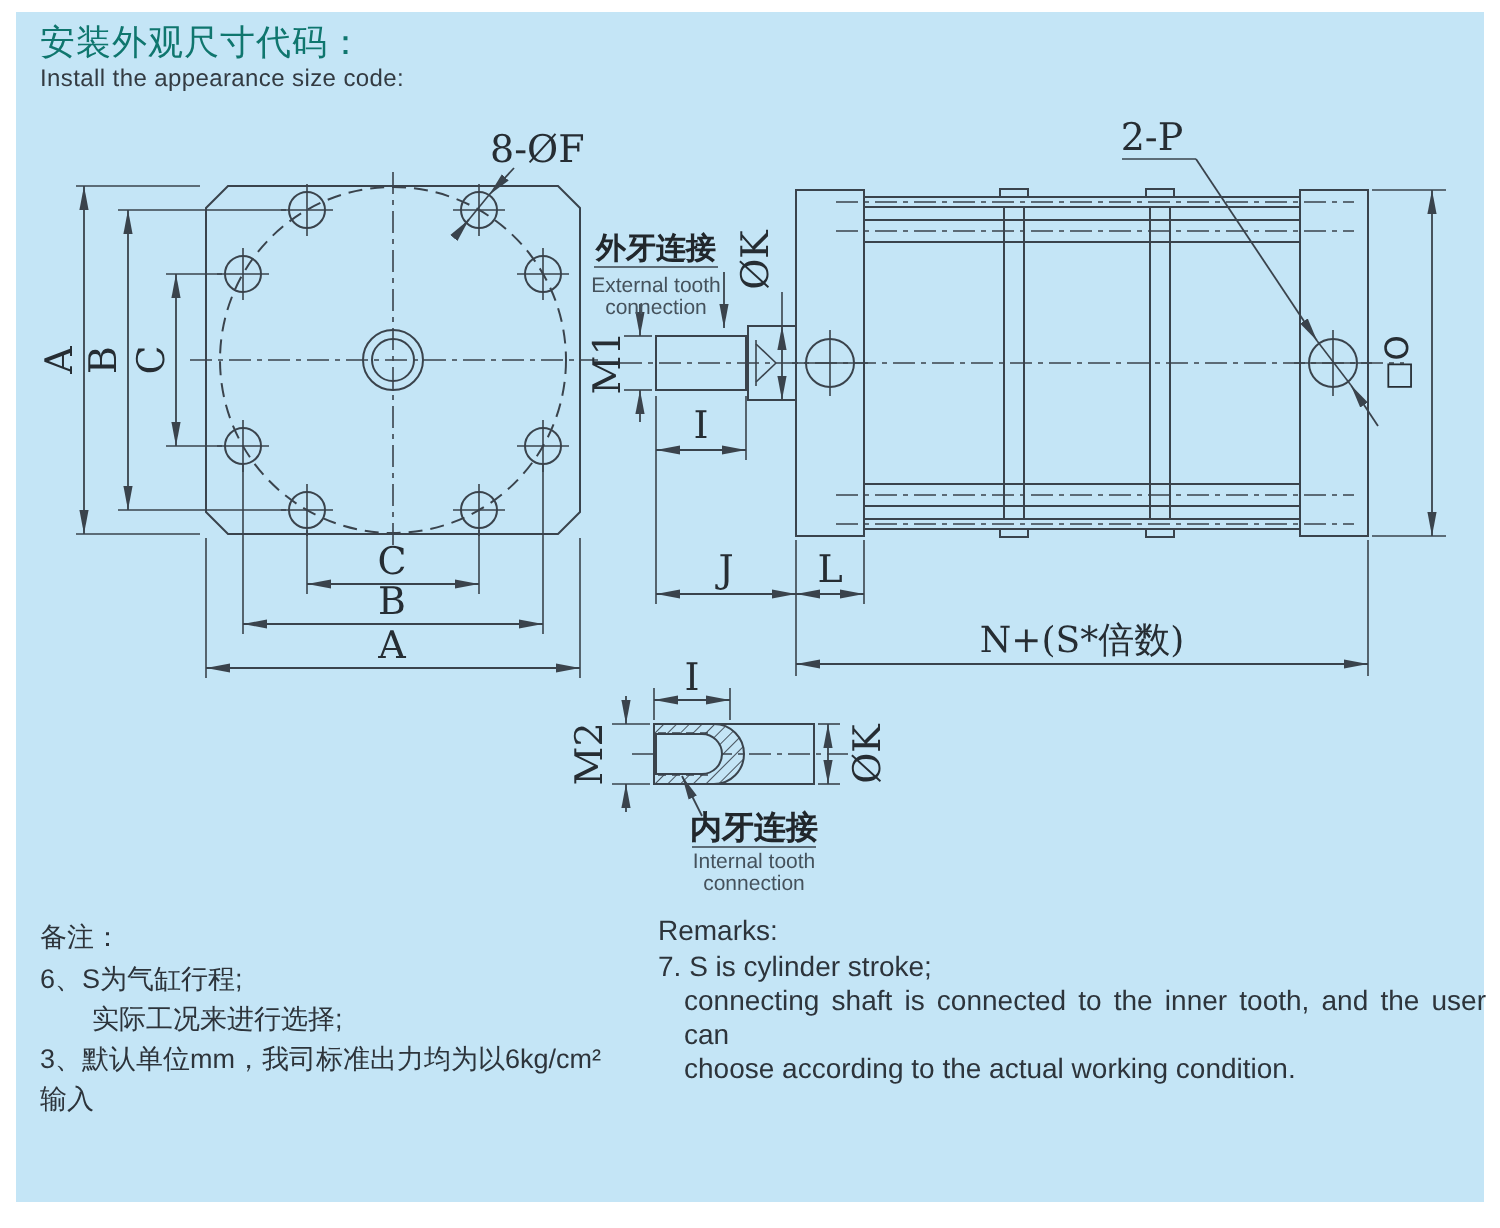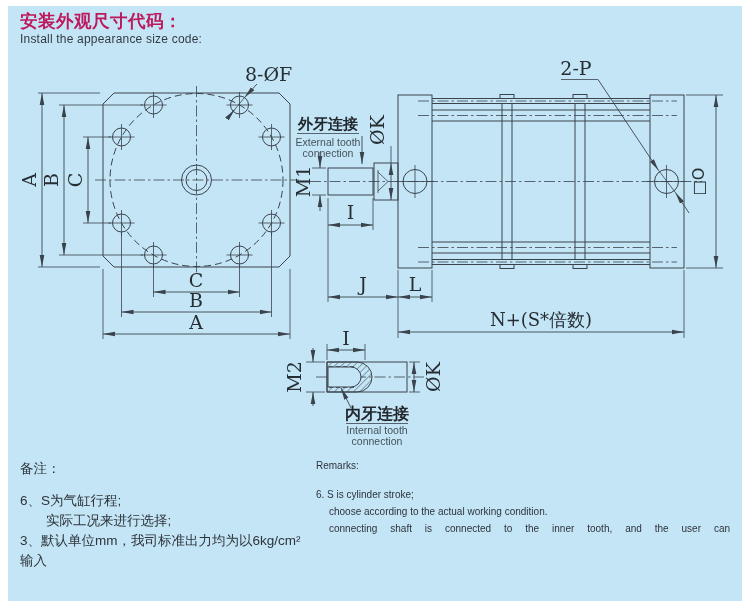--- a/index.html
+++ b/index.html
@@ -1,36 +1,36 @@
 <!DOCTYPE html>
 <html><head>
 <meta charset="utf-8">
 <style>
   html,body{margin:0;padding:0;width:750px;height:614px;background:#ffffff;overflow:hidden;
     font-family:"Liberation Sans",sans-serif;}
   .panel{position:absolute;left:8px;top:6px;width:734px;height:595px;background:#c4e5f6;}
-  .title-zh{position:absolute;left:20px;top:9px;font-size:17.5px;font-weight:700;color:#be185d;letter-spacing:.5px;}
+  .title-zh{position:absolute;left:20px;top:9px;font-size:17.5px;font-weight:400;color:#0f766e;letter-spacing:.5px;}
   .title-en{position:absolute;left:20px;top:32px;font-size:12px;font-weight:500;color:#333b42;letter-spacing:.2px;}
   svg.draw{position:absolute;left:0;top:0;}
   .ln{stroke:#3a434c;stroke-width:1;fill:none;}
   .thin{stroke:#3a434c;stroke-width:.8;fill:none;}
   .cl{stroke:#3a434c;stroke-width:.8;fill:none;stroke-dasharray:11 3 2.5 3;}
   .dsh{stroke:#3a434c;stroke-width:.8;fill:none;stroke-dasharray:4 3;}
   .bc{stroke:#3a434c;stroke-width:1;fill:none;stroke-dasharray:7 4;}
   .dim line,line.dim{stroke:#3a434c;stroke-width:.9;fill:none;}
   text{fill:#262d33;}
   .dimtxt{font-family:"DejaVu Serif","Liberation Serif",serif;font-size:19px;}
   .dimtxt-sm{font-family:"DejaVu Serif","Liberation Serif",serif;font-size:18px;}
   .sqtxt{font-family:"DejaVu Sans",sans-serif;font-size:16px;}
   .lblzh{font-family:"Liberation Sans",sans-serif;font-size:15px;font-weight:700;fill:#21272c;}
   .lblen{font-family:"Liberation Sans",sans-serif;font-size:10.5px;fill:#45525c;}
   .remarks{position:absolute;color:#2d343b;}
   .remarks-zh{left:20px;top:459px;width:293px;font-size:13.5px;line-height:20px;}
-  .remarks-en{left:316px;top:457px;width:414px;font-size:10px;line-height:17px;}
-  .r-head{margin-bottom:12px;}
+  .remarks-en{left:329px;top:457px;width:414px;font-size:14px;line-height:17px;}
+  .r-head{margin-bottom:1px;}
   .ind{padding-left:26px;}
   .ind2{padding-left:13px;}
   .jst{text-align:justify;text-align-last:justify;}
 </style>
 </head>
 <body>
 
 <div class="panel"></div>
 <div class="title-zh">安装外观尺寸代码：</div>
 <div class="title-en">Install the appearance size code:</div>
@@ -276,16 +276,16 @@
 <div class="remarks remarks-zh">
   <div class="r-head">备注：</div>
   <div class="r-line">6、S为气缸行程;</div>
   <div class="r-line ind">实际工况来进行选择;</div>
   <div class="r-line">3、默认单位mm，我司标准出力均为以6kg/cm²输入</div>
 
 </div>
 
 <div class="remarks remarks-en">
   <div class="r-head">Remarks:</div>
-  <div class="r-line">6. S is cylinder stroke;</div>
+  <div class="r-line">7. S is cylinder stroke;</div>
+  <div class="r-line jst ind2">connecting shaft is connected to the inner tooth, and the user can</div>
   <div class="r-line ind2">choose according to the actual working condition.</div>
-  <div class="r-line jst ind2">connecting shaft is connected to the inner tooth, and the user can</div>
 </div>
 
 </body></html>

